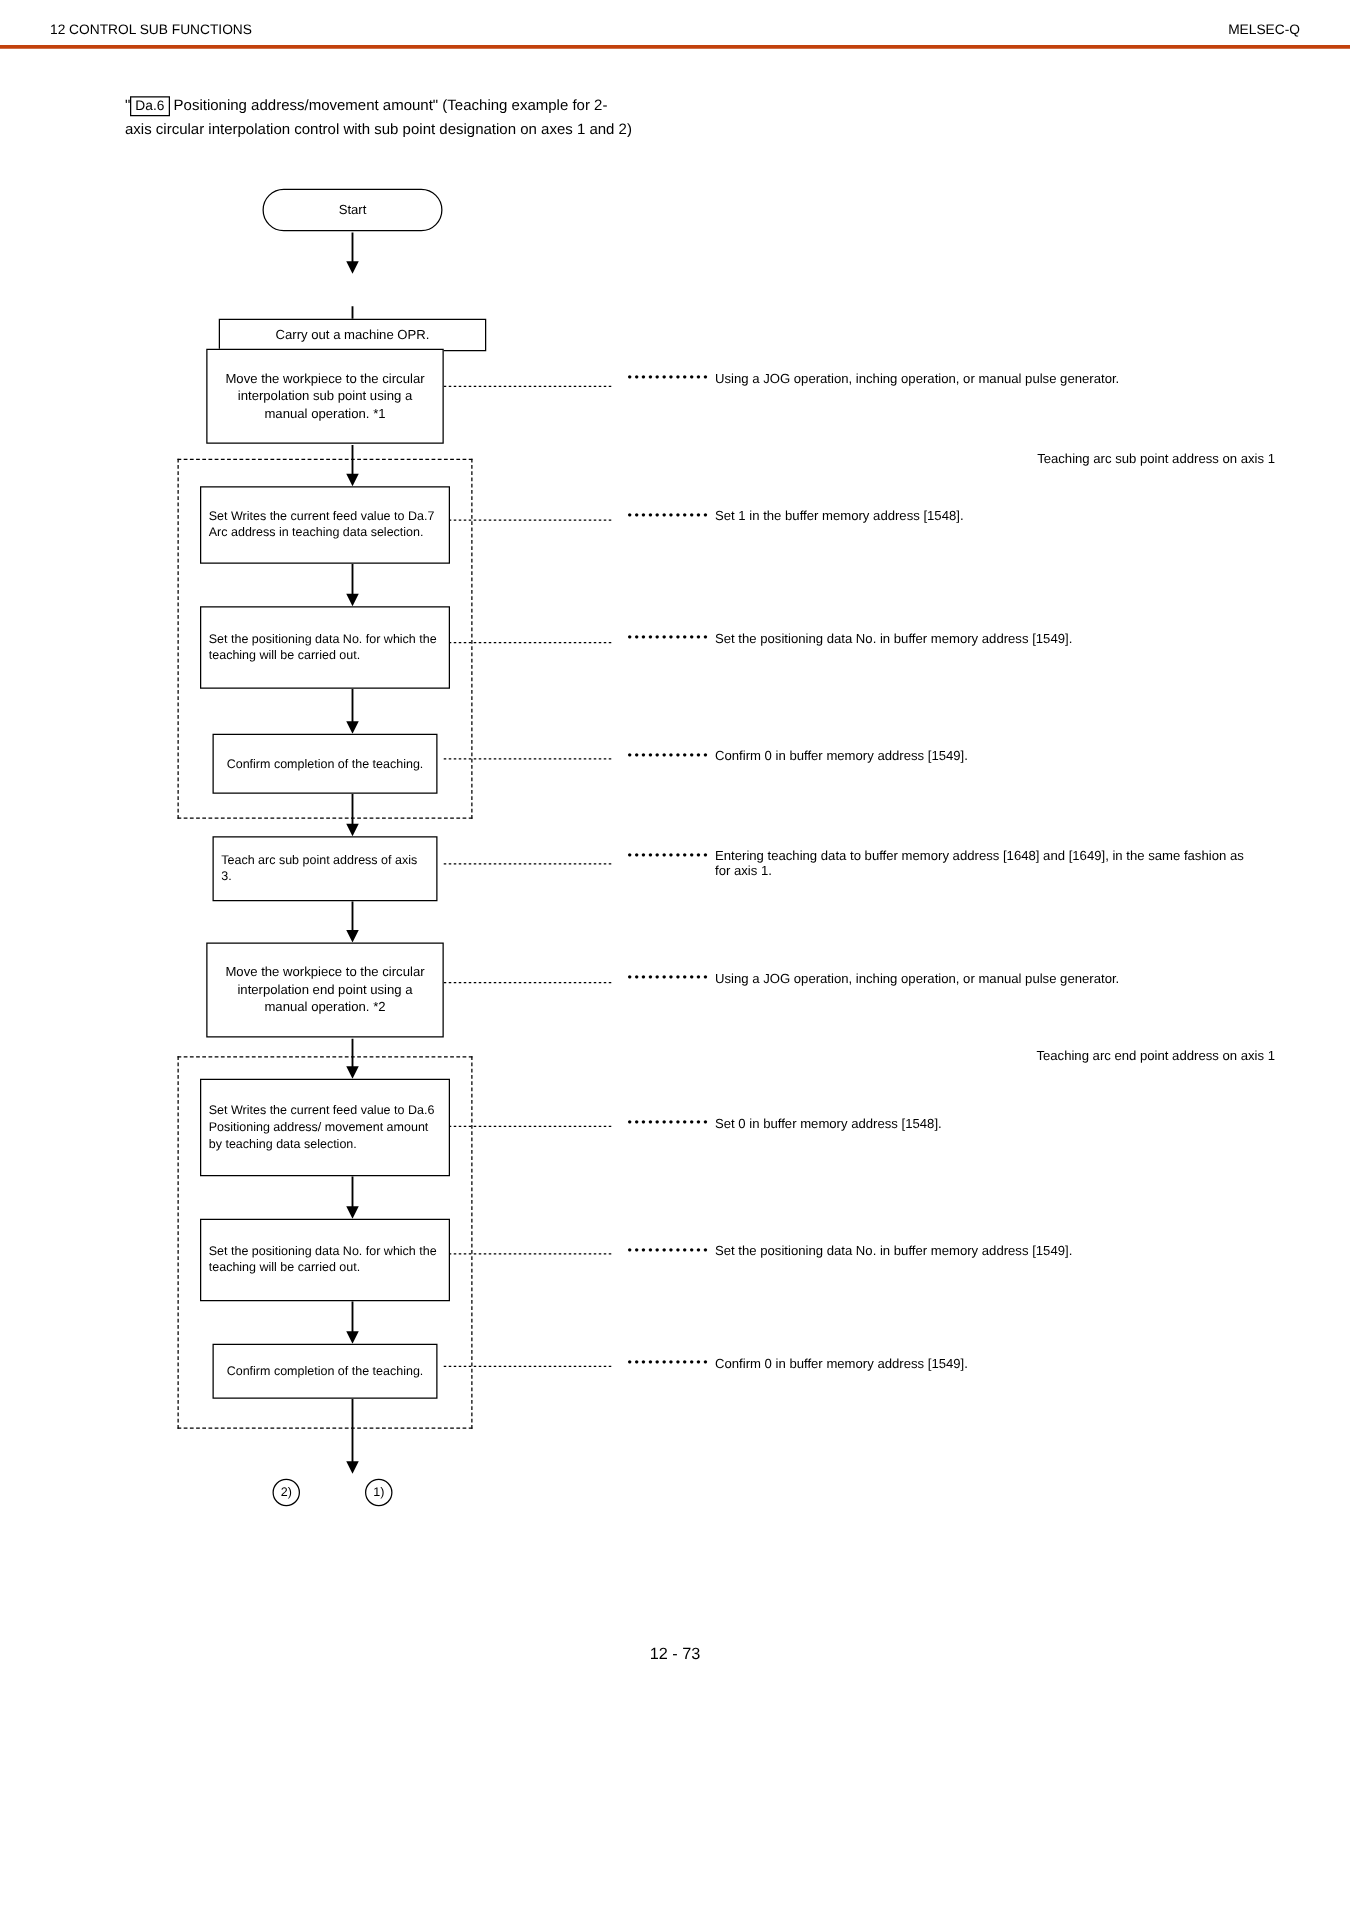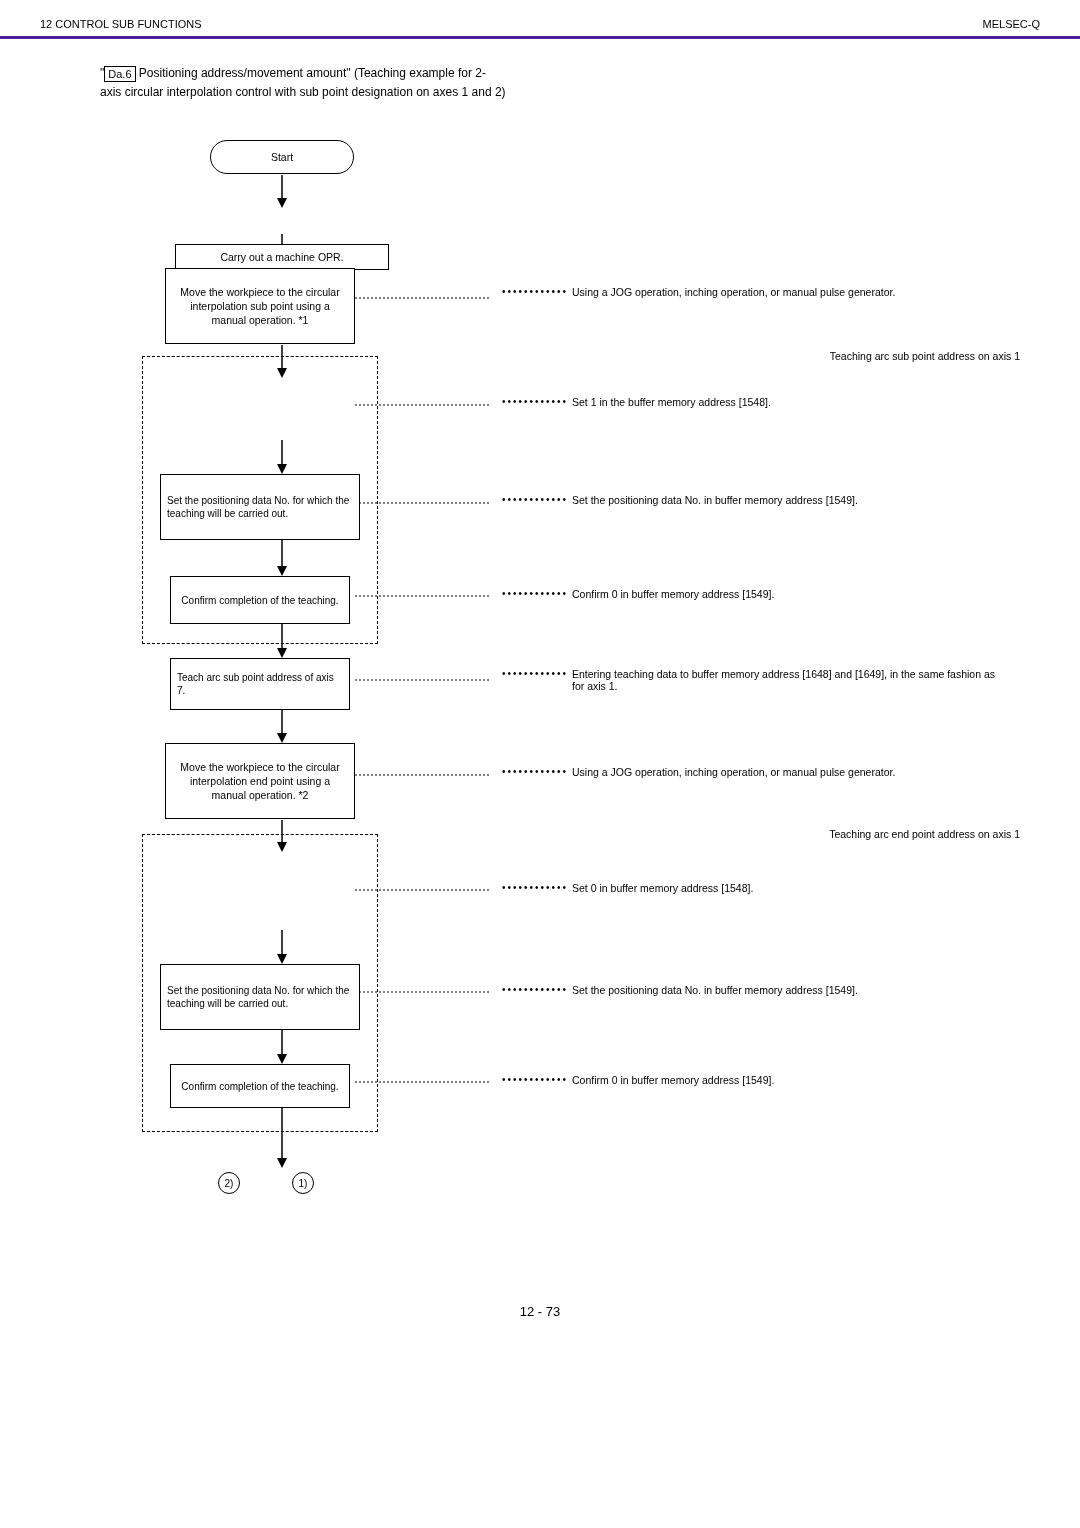--- a/index.html
+++ b/index.html
@@ -12,22 +12,22 @@
       min-height: 1528px;
       position: relative;
     }
 
     
     .header {
       display: flex;
       justify-content: space-between;
       align-items: flex-end;
       padding: 18px 40px 6px 40px;
-      border-bottom: 3px solid #4c1d95;
-      margin-bottom: 15px;
+      border-bottom: 3px solid #c2410c;
+      margin-bottom: 26px;
     }
 
     
     .main {
       padding: 10px 40px 40px 40px;
     }
 
     
     .intro {
       margin-bottom: 18px;
@@ -194,50 +194,61 @@
 using a manual operation.  *1</span>
     </div>
 
     <div class="dashed-region" style="left:82px; top:236px; width:236px; height:288px;">
     </div>
 
     <div class="region-label" style="right:0px; top:230px; width:480px; text-align:right; font-size:10.5px;">
       <span>Teaching arc sub point address on axis 1</span>
     </div>
 
+    <div class="fc-node" style="left:100px; top:258px; width:200px; height:62px;">
+      <span style="text-align:left; font-size:10px;">Set Writes the current feed value
+to Da.7 Arc address in teaching
+data selection.</span>
+    </div>
 
     <div class="fc-node" style="left:100px; top:354px; width:200px; height:66px;">
       <span style="text-align:left; font-size:10px;">Set the positioning data No. for
 which the teaching will be carried
 out.</span>
     </div>
 
     <div class="fc-node" style="left:110px; top:456px; width:180px; height:48px;">
       <span style="text-align:left; font-size:10px;">Confirm completion of the
 teaching.</span>
     </div>
 
     <div class="fc-node" style="left:110px; top:538px; width:180px; height:52px;">
       <span style="text-align:left; font-size:10px;">Teach arc sub point address of
-axis 7.</span>
+axis 3.</span>
     </div>
 
     <div class="fc-node" style="left:105px; top:623px; width:190px; height:76px;">
       <span>Move the workpiece to the
 circular interpolation end point
 using a manual operation.  *2</span>
     </div>
 
     <div class="dashed-region" style="left:82px; top:714px; width:236px; height:298px;">
     </div>
 
     <div class="region-label" style="right:0px; top:708px; width:480px; text-align:right; font-size:10.5px;">
       <span>Teaching arc end point address on axis 1</span>
     </div>
 
+    <div class="fc-node" style="left:100px; top:732px; width:200px; height:78px;">
+      <span style="text-align:left; font-size:10px;">Set Writes the current feed value
+to Da.6 Positioning address/
+movement amount by teaching
+data selection.</span>
+    </div>
 
     <div class="fc-node" style="left:100px; top:844px; width:200px; height:66px;">
       <span style="text-align:left; font-size:10px;">Set the positioning data No. for
 which the teaching will be carried
 out.</span>
     </div>
 
     <div class="fc-node" style="left:110px; top:944px; width:180px; height:44px;">
       <span style="text-align:left; font-size:10px;">Confirm completion of the
 teaching.</span>

